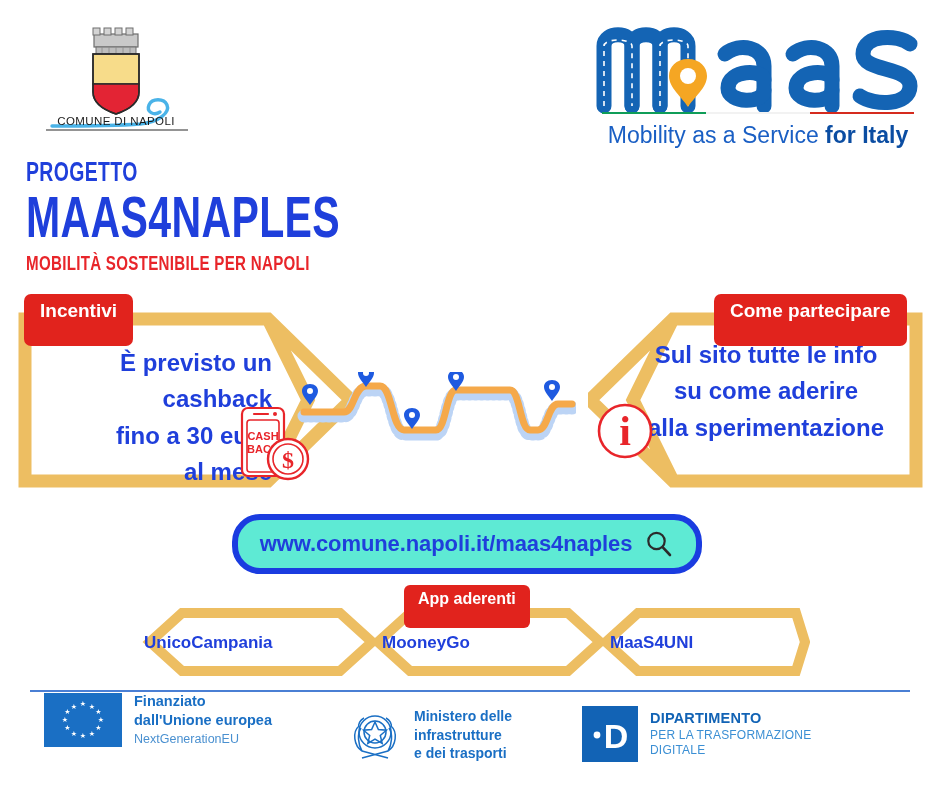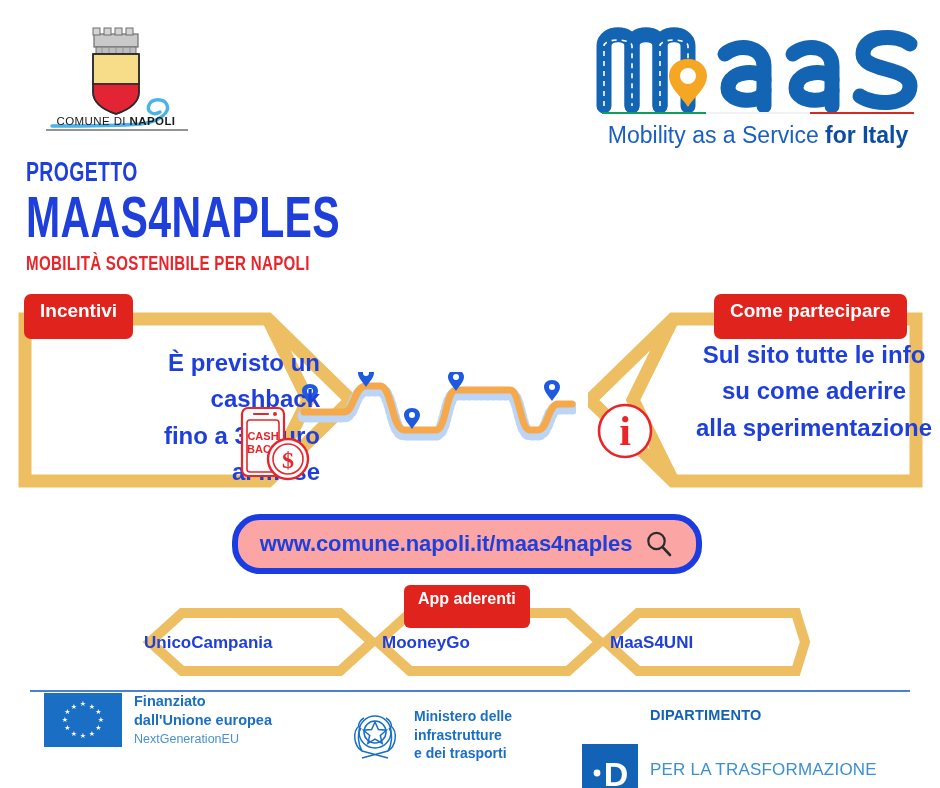--- a/index.html
+++ b/index.html
@@ -29,21 +29,21 @@
   #napoli-caption {
     position: absolute;
     left: 36px;
     top: 115px;
     width: 160px;
     text-align: center;
     font-size: 11.5px;
     letter-spacing: 0.4px;
     color: #1a1a1a;
   }
-  #napoli-caption b { font-weight: bold; }
+  #napoli-caption b { font-weight: normal; }
 
   
   #maas-logo {
     position: absolute;
     left: 588px;
     top: 14px;
     width: 340px;
     height: 100px;
   }
   #maas-tagline {
@@ -91,21 +91,21 @@
   }
 
   
   .badge {
     position: absolute;
     background: #e1231d;
     color: #ffffff;
     font-size: 19px;
     font-weight: bold;
     border-radius: 7px;
-    padding: 6px 16px 17px 16px;
+    padding: 6px 16px 24px 16px;
     white-space: nowrap;
     z-index: 6;
   }
   #badge-incentivi { left: 24px; top: 294px; }
   #badge-partecipare { left: 714px; top: 294px; }
   #badge-app {
     left: 404px; top: 585px;
     font-size: 16px;
     padding: 5px 14px 20px 14px;
     border-radius: 6px;
@@ -116,37 +116,36 @@
   #panel-left-svg  { left: 18px;  top: 312px; }
   #panel-right-svg { left: 588px; top: 312px; }
 
   .panel-text {
     position: absolute;
     z-index: 5;
     color: #1f3fdb;
     font-size: 24px;
     font-weight: bold;
     line-height: 1.52;
-    margin-left: 48px;
   }
   #text-left  { left: 32px;  top: 345px; width: 240px; text-align: right; }
   #text-right { left: 630px; top: 337px; width: 272px; text-align: center; }
 
   #cashback-icon { position: absolute; left: 238px; top: 404px; z-index: 5; }
   #info-icon     { position: absolute; left: 596px; top: 402px; z-index: 5; }
   #road-path     { position: absolute; left: 296px; top: 372px; z-index: 3; }
 
   
   #url-pill {
     position: absolute;
     left: 232px; top: 514px;
     width: 458px; height: 48px;
     border: 6px solid #1a3ce0;
     border-radius: 28px;
-    background: #fca5a5;
+    background: #5eead4;
     display: flex;
     align-items: center;
     justify-content: center;
     gap: 12px;
     z-index: 4;
   }
   #url-text {
     font-size: 22px;
     font-weight: bold;
     color: #1f3fdb;
@@ -177,21 +176,21 @@
   }
   .footer-logo { position: absolute; display: flex; align-items: center; gap: 12px; }
   #footer-eu   { left: 44px;  top: 692px; }
   #footer-mit  { left: 348px; top: 706px; }
   #footer-dtd  { left: 582px; top: 706px; }
 
   .eu-text-1 { font-size: 14.5px; font-weight: bold; color: #1a6fc4; line-height: 1.28; }
   .eu-text-2 { font-size: 12.5px; color: #4a90d0; line-height: 1.3; margin-top: 2px; }
   .mit-text  { font-size: 14px; font-weight: bold; color: #1a6fc4; line-height: 1.34; }
   .dtd-1 { font-size: 14.5px; font-weight: bold; color: #1263b5; letter-spacing: 0.2px; line-height: 1.3; }
-  .dtd-2 { font-size: 17px; color: #3b8fd4; letter-spacing: 0.2px; line-height: 1.3; margin-top: 34px; }
+  .dtd-2 { font-size: 12px; color: #3b8fd4; letter-spacing: 0.2px; line-height: 1.3; }
 </style>
 </head>
 <body>
 
 <div id="poster">
 
   <svg id="napoli-logo" viewBox="0 0 160 132">
 
     <g>
       <rect x="58" y="28" width="44" height="13" fill="#c9c9c9" stroke="#6e6e6e" stroke-width="1.2"></rect>

